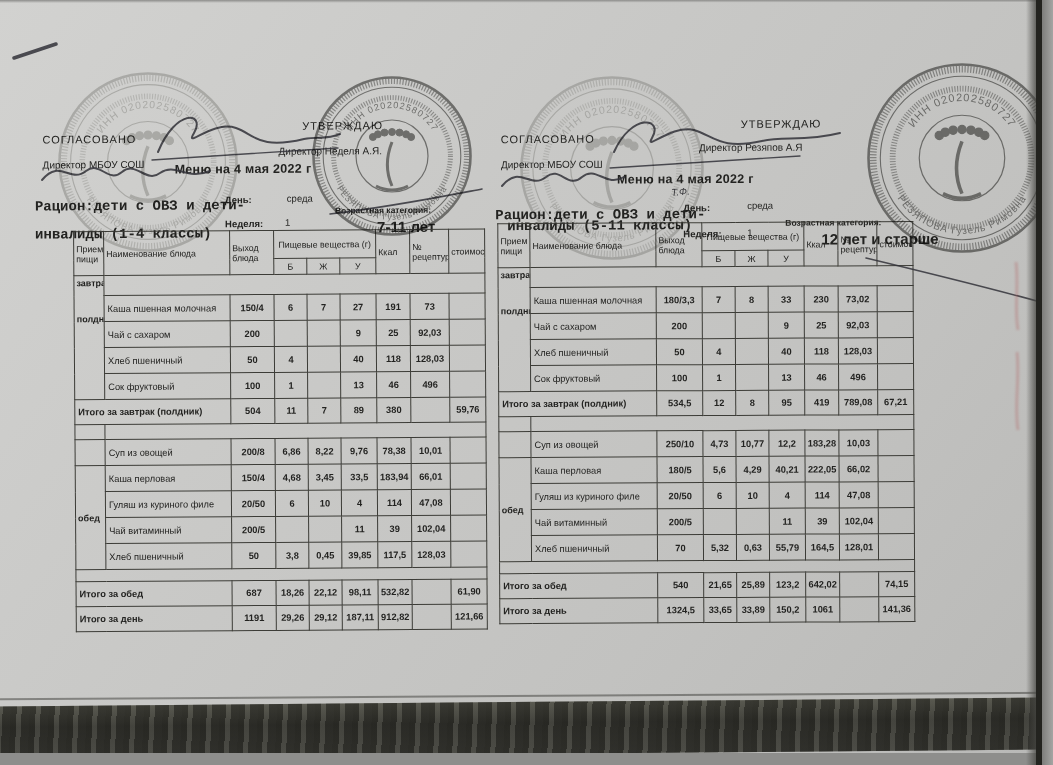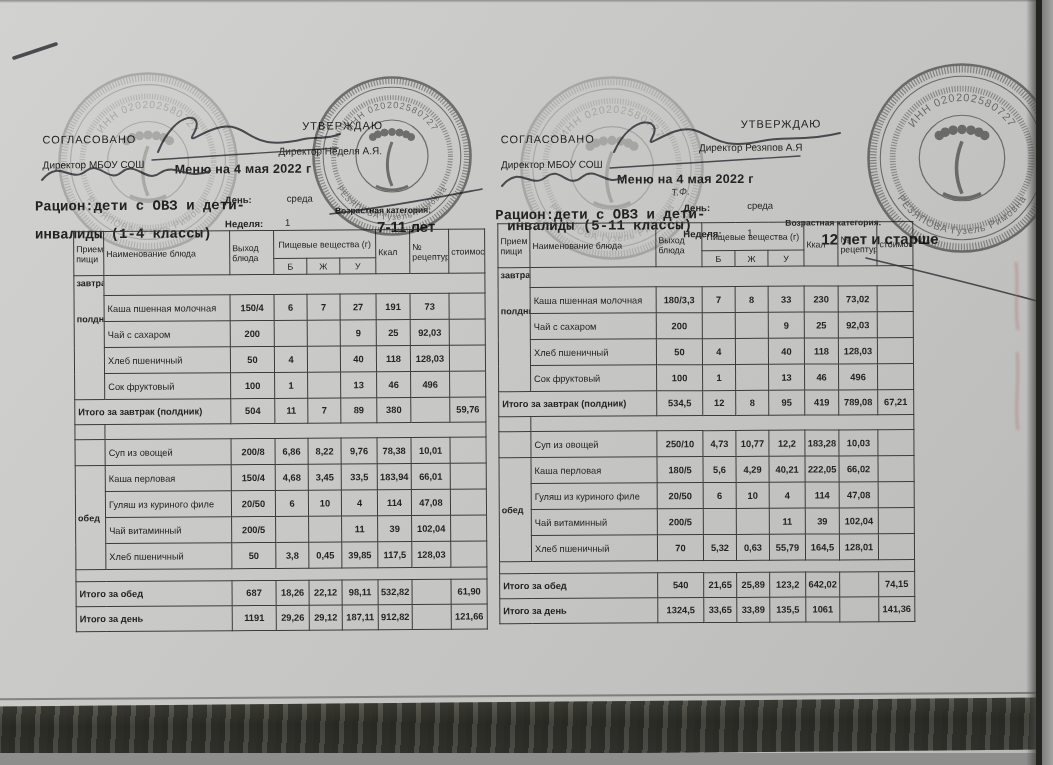--- a/index.html
+++ b/index.html
@@ -430,21 +430,21 @@
           <td class="num">123,2</td>
           <td class="num">642,02</td>
           <td class="num"></td>
           <td class="num">74,15</td>
         </tr>
         <tr class="r-total">
           <td class="lbl" colspan="2">Итого за день</td>
           <td class="num">1324,5</td>
           <td class="num">33,65</td>
           <td class="num">33,89</td>
-          <td class="num">135,5</td>
+          <td class="num">150,2</td>
           <td class="num">1061</td>
           <td class="num"></td>
           <td class="num">141,36</td>
         </tr>
       </tbody>
   </table>
 </section>
 
 <svg class="overlay" width="1053" height="765">
   <g fill="none" stroke="#33333a" stroke-width="2" stroke-linecap="round" opacity="0.85">

